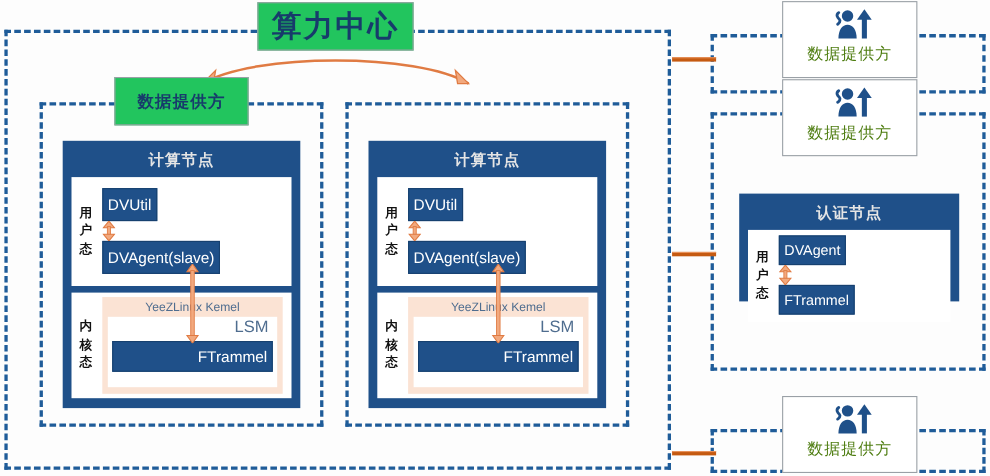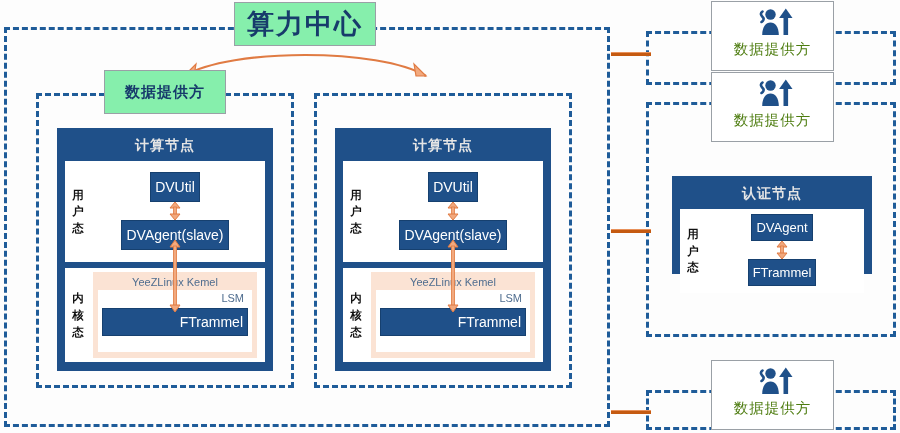--- a/index.html
+++ b/index.html
@@ -20,21 +20,21 @@
   .dashed-box{
     border:3px dashed #1f5c99;
     background:transparent;
   }
   .dashed-box-thin{
     border:3px dashed #1f5c99;
     background:transparent;
   }
 
   .white-label-box{
-    background:#86efac;
+    background:#22c55e;
     border:1px solid #9aa0a6;
     display:flex;align-items:center;justify-content:center;
     color:#173b6b;
   }
 
   .title-box{
     font-size:27px;font-weight:700;letter-spacing:2px;
   }
   .cluster-label{
     font-size:15px;font-weight:700;letter-spacing:1px;
@@ -64,21 +64,21 @@
     display:flex;flex-direction:column;
     align-items:center;justify-content:center;
     color:#111111;font-size:11.5px;font-weight:700;
     line-height:1.45;
   }
   .mode-label span{display:block;}
 
   .mode-body{
     flex:1 1 auto;position:relative;
     display:flex;flex-direction:column;
-    align-items:center;justify-content:center;
+    align-items:flex-start;justify-content:center;
     padding:5px 8px 7px 2px;
   }
 
   .blue-chip{
     background:#1f5089;
     color:#ffffff;
     font-size:14px;
     text-align:center;
     padding:6px 4px;
     border:1px solid #16406f;
@@ -116,21 +116,21 @@
     white-space:nowrap;
   }
   .lsm-box{
     background:#ffffff;
     flex:1 1 auto;
     display:flex;flex-direction:column;
     padding:2px 4px 5px 4px;
     position:relative;
   }
   .lsm-text{
-    color:#4f6d8f;font-size:11px;
+    color:#4f6d8f;font-size:15px;
     text-align:right;
     padding-right:4px;
     line-height:1.1;
   }
   .ftrammel{
     background:#1f5089;color:#fff;
     font-size:14px;text-align:right;
     padding:5px 4px;margin-top:3px;
     border:1px solid #16406f;
   }

